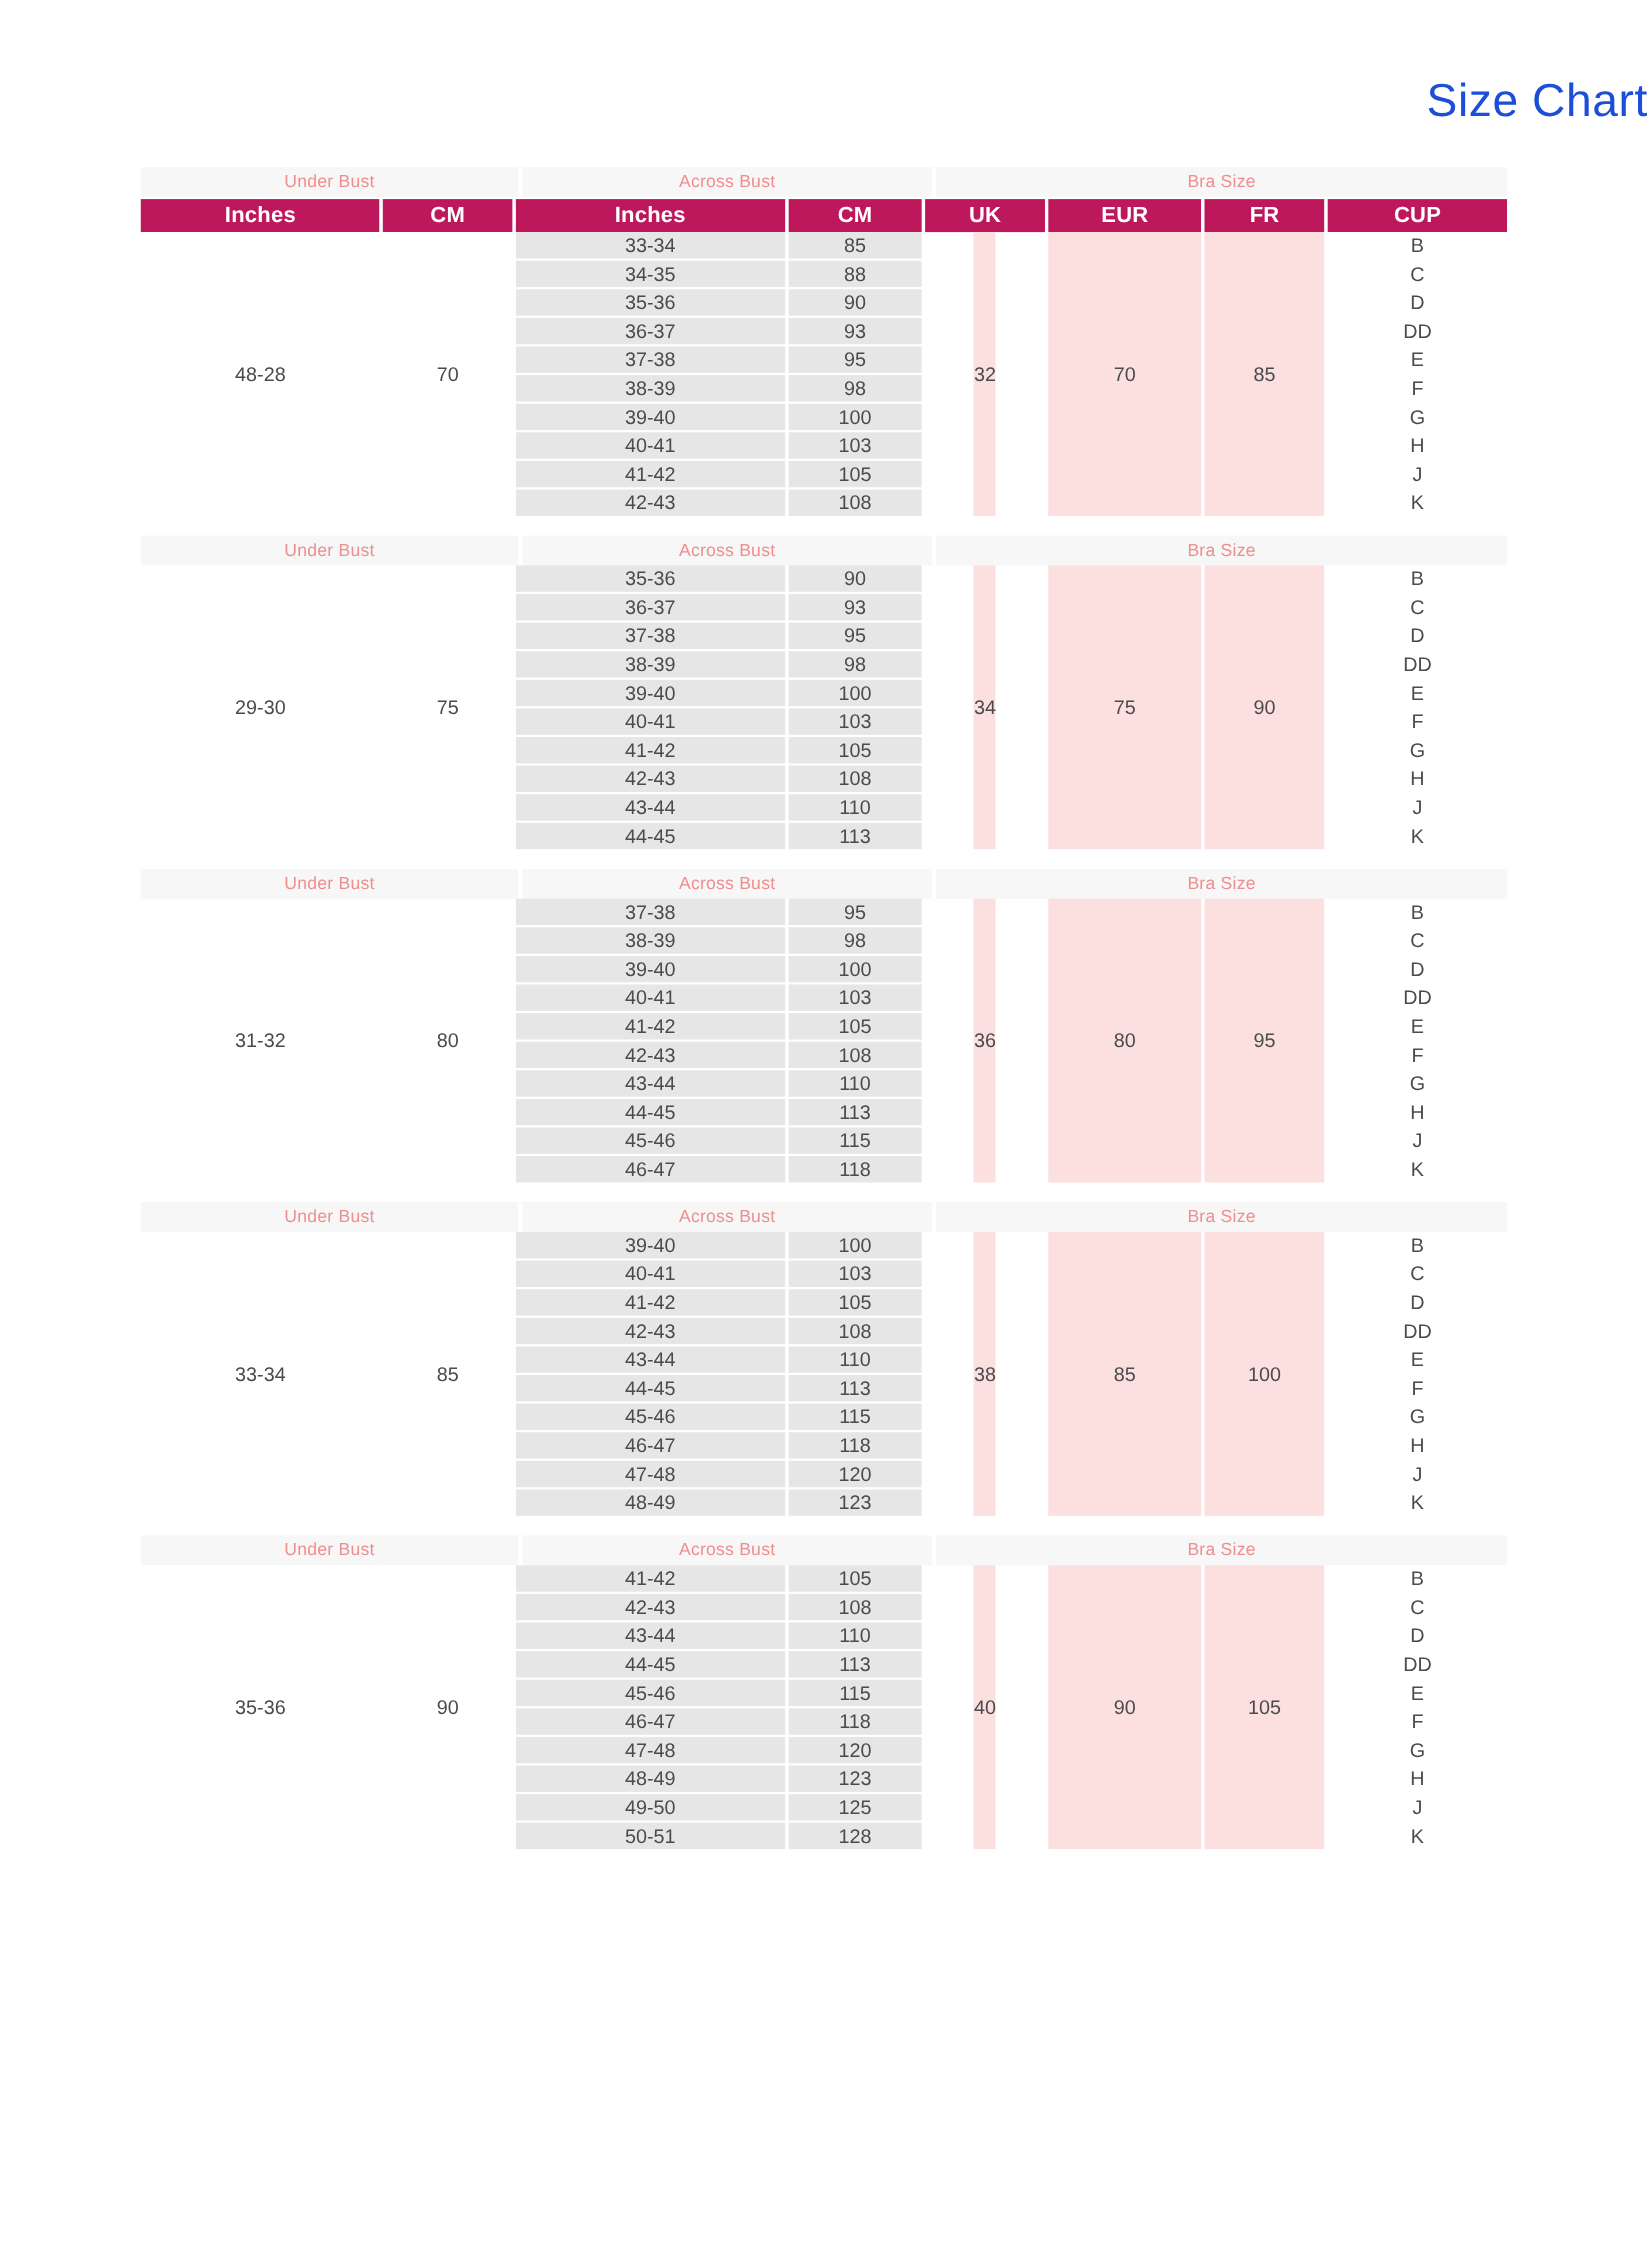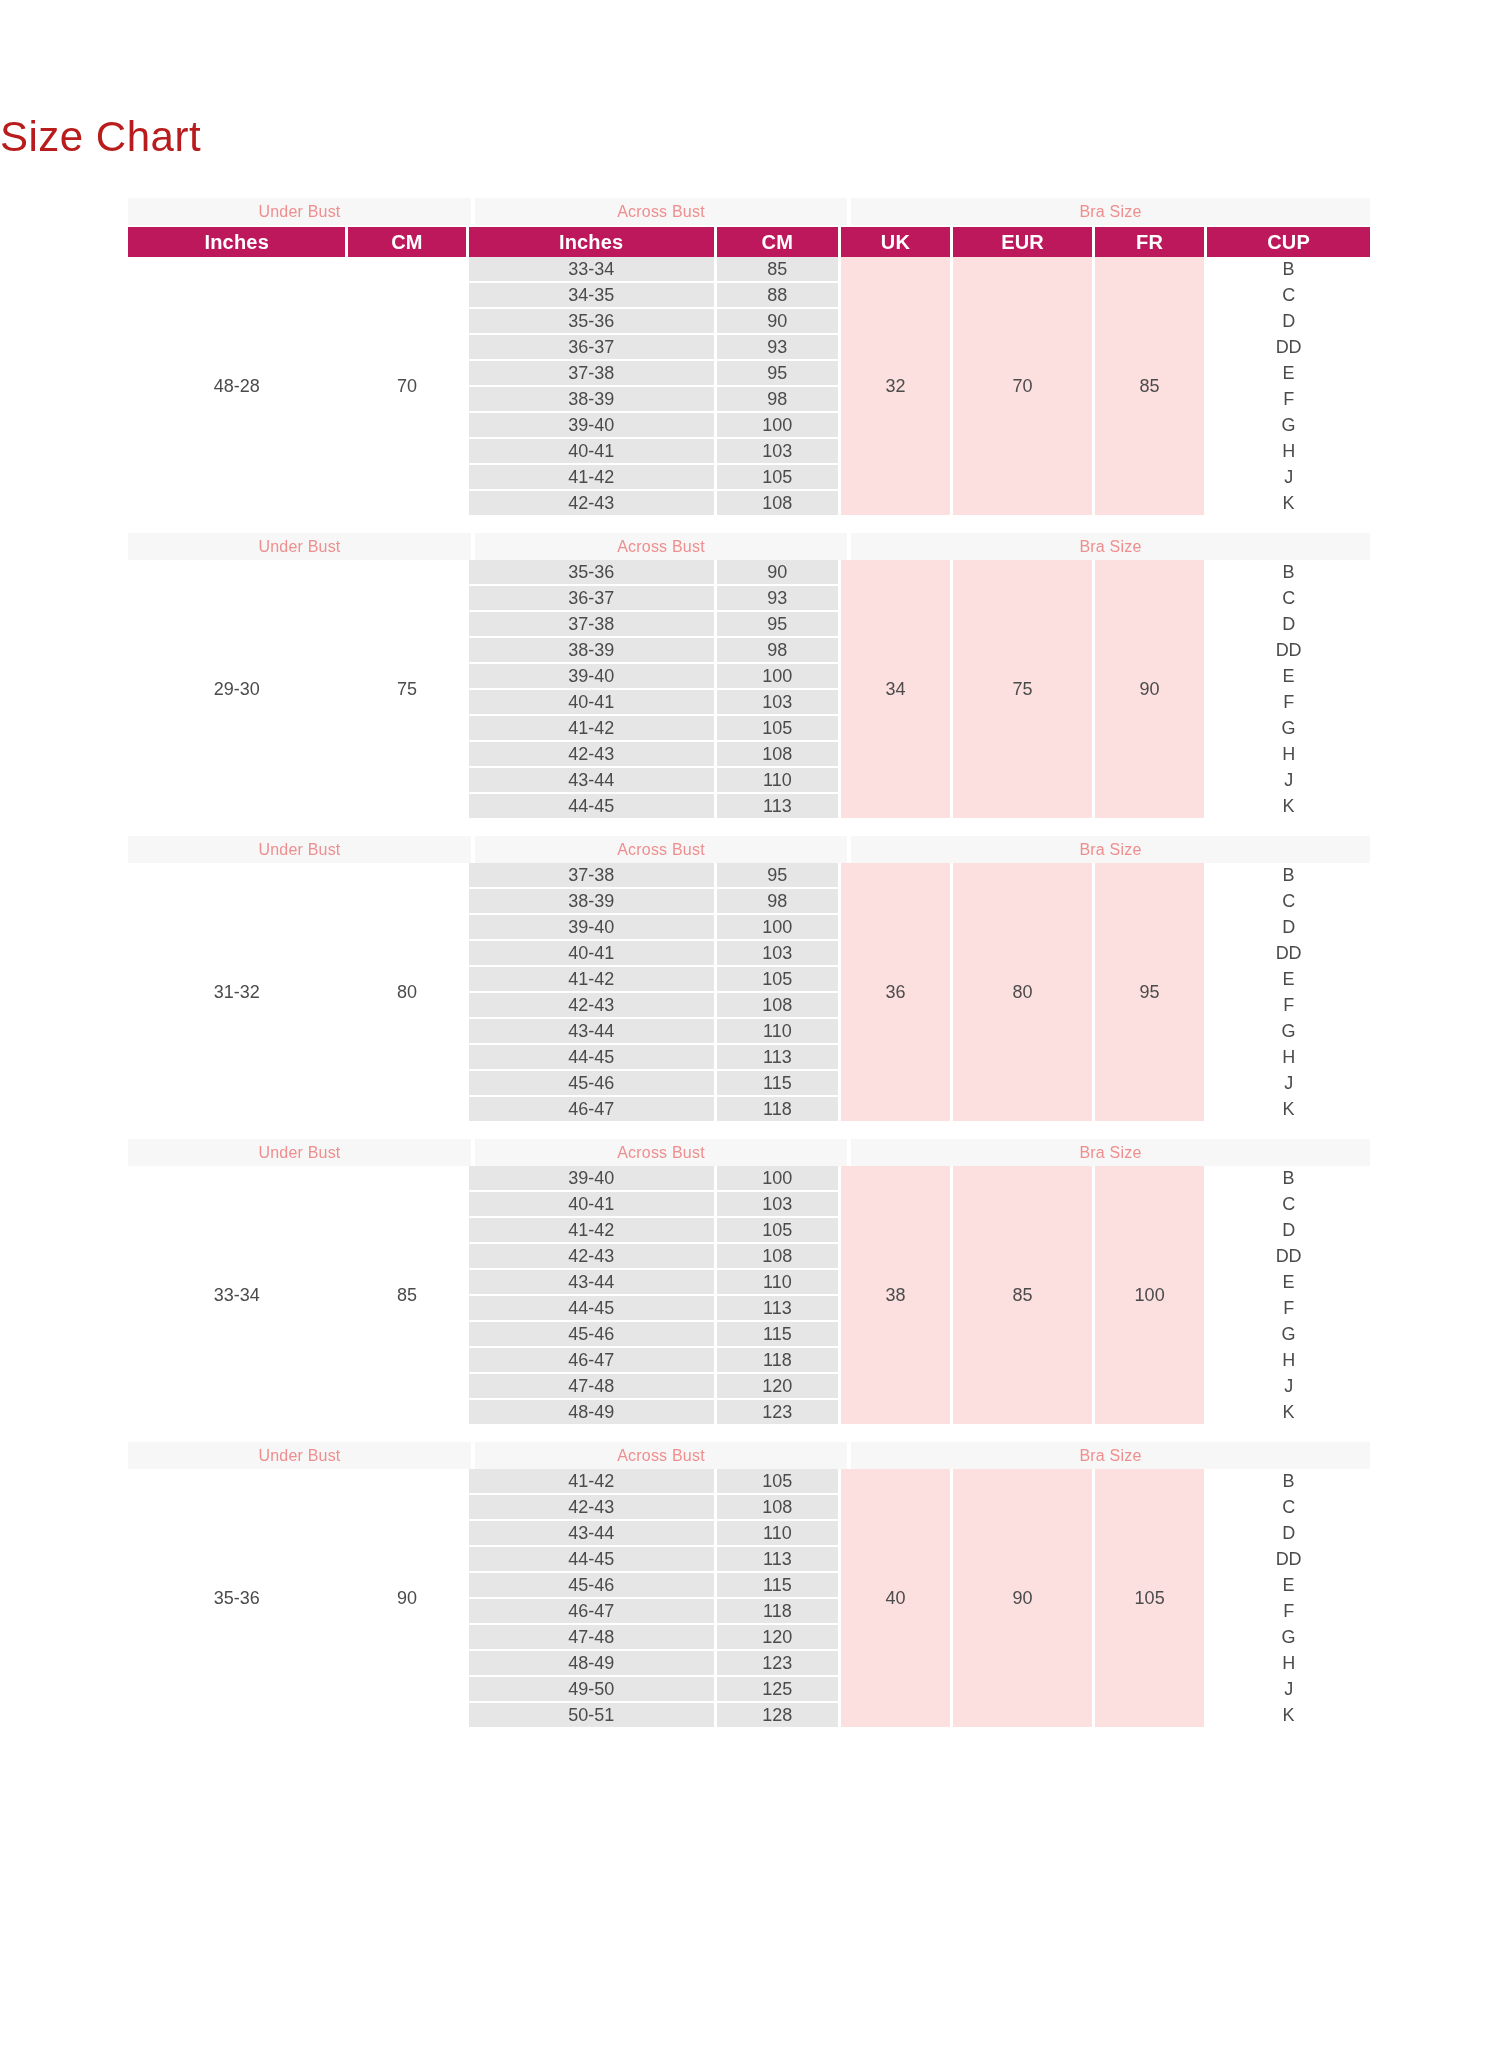--- a/index.html
+++ b/index.html
@@ -18,26 +18,26 @@
   .page {
     position: relative;
     width: 1498px;
     height: 2048px;
     background: #ffffff;
     box-sizing: border-box;
   }
 
   
   .title {
-    text-align: left;
-    color: #b91c1c;
+    text-align: right;
+    color: #1d4ed8;
     font-size: 42px;
     font-weight: 400;
     letter-spacing: 0.5px;
-    padding-top: 116px;
+    padding-top: 70px;
     line-height: 1;
     user-select: none;
   }
 
   
   .chart {
     margin: 0 auto;
     margin-top: 40px;
     width: 1242px;
   }
@@ -90,21 +90,21 @@
     box-sizing: border-box;
     height: 100%;
     letter-spacing: 0.2px;
   }
   .colhead .ch-gap { width: 3px; background: #ffffff; height: 100%; }
 
   .w-ub-in  { width: 219px; }
   .w-ub-cm  { width: 118px; }
   .w-ab-in  { width: 247px; }
   .w-ab-cm  { width: 122px; }
-  .w-uk     { width: 110px; }
+  .w-uk     { width: 110px; align-items: center; }
   .w-eur    { width: 140px; }
   .w-fr     { width: 110px; }
   .w-cup    { width: 164px; }
 
   
   .block {
     display: flex;
     width: 100%;
     box-sizing: border-box;
   }

